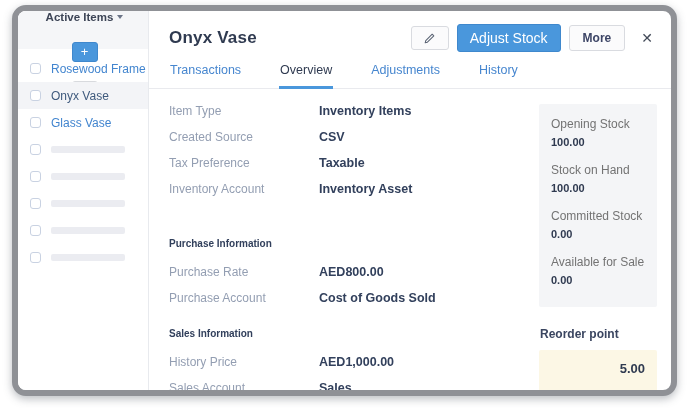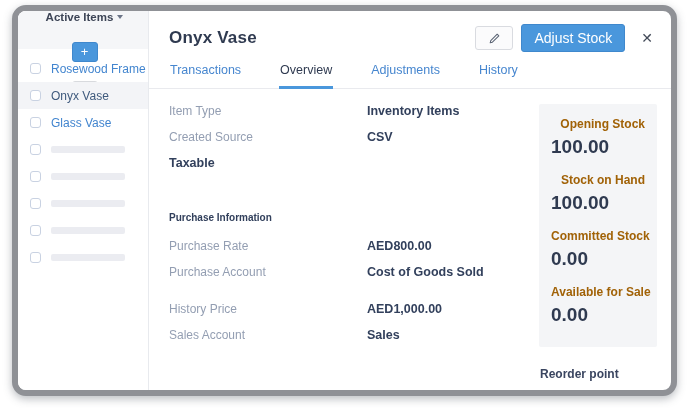--- a/index.html
+++ b/index.html
@@ -57,32 +57,32 @@
     font-size: 12px; font-weight: 600; padding: 5px 13px; cursor: pointer; font-family: inherit;
   }
   .btn-close { border: none; background: transparent; font-size: 14px; color: #424a58; cursor: pointer; margin-left: 4px; padding: 2px 4px; font-family: inherit; }
 
   .tabs { display: flex; gap: 37px; padding-left: 20px; border-bottom: 1px solid #e9eaee; }
   .tab { font-size: 12.5px; color: #4686cf; padding: 2px 1px 9px; cursor: pointer; border-bottom: 3px solid transparent; margin-bottom: -1px; }
   .tab.active { color: #2f3a50; border-bottom-color: #4a97dc; }
 
   .content { flex: 1; display: flex; gap: 18px; padding: 15px 14px 0 20px; overflow: hidden; }
   .left-col { flex: 1; min-width: 0; }
-  .field-row { display: flex; align-items: flex-start; margin-bottom: 12px; gap: 48px; }
+  .field-row { display: flex; align-items: flex-start; margin-bottom: 12px; }
   .field-label { width: 150px; flex-shrink: 0; font-size: 12px; color: #939eb2; }
   .field-value { font-size: 12.5px; color: #32405c; font-weight: 600; white-space: nowrap; }
   .spacer-lg { height: 30px; }
   .spacer-md { height: 11px; }
   .section-heading { font-size: 10px; font-weight: bold; color: #32405c; margin-bottom: 16px; }
 
   .right-col { width: 118px; flex-shrink: 0; }
   .stock-panel { background: #f4f5f7; border-radius: 2px; padding: 13px 12px 6px; }
   .stat { margin-bottom: 15px; }
-  .stat-label { font-size: 12px; font-weight: 700; color: #a16207; margin-bottom: 5px; white-space: nowrap; text-align: right; }
-  .stat-value { font-size: 19px; font-weight: bold; color: #2f3a50; }
+  .stat-label { font-size: 12px; font-weight: 400; color: #737373; margin-bottom: 5px; white-space: nowrap; }
+  .stat-value { font-size: 11px; font-weight: bold; color: #2f3a50; }
   .reorder-label { margin-top: 20px; font-size: 12px; font-weight: 600; color: #3a4560; padding-left: 1px; }
   .reorder-box { margin-top: 9px; background: #fcf7e5; border-radius: 2px; padding: 11px 12px 20px; }
   .reorder-value { font-size: 13px; font-weight: bold; color: #2f3a50; text-align: right; }
 </style>
 </head>
 <body>
 
 <div class="window">
 
   <aside class="sidebar">
@@ -136,20 +136,21 @@
   <div class="main">
     <div class="main-header">
       <h1 class="page-title">Onyx Vase</h1>
       <div class="actions">
         <button class="btn-edit">
           <svg width="13" height="13" viewBox="0 0 16 16">
             <path d="M11.3 2.7l2 2L5.4 12.6l-2.7.7.7-2.7z" fill="none" stroke="#5c6575" stroke-width="1.3" stroke-linejoin="round"></path>
           </svg>
         </button>
         <button class="btn-primary">Adjust Stock</button>
+        <button class="btn-secondary">More</button>
         <button class="btn-close"><span>✕</span></button>
       </div>
     </div>
 
     <div class="tabs">
       <div class="tab">Transactions</div>
       <div class="tab active">Overview</div>
       <div class="tab">Adjustments</div>
       <div class="tab">History</div>
     </div>
@@ -159,35 +160,41 @@
 
         <div class="field-row">
           <span class="field-label">Item Type</span>
           <span class="field-value">Inventory Items</span>
         </div>
         <div class="field-row">
           <span class="field-label">Created Source</span>
           <span class="field-value">CSV</span>
         </div>
         <div class="field-row">
+          <span class="field-label">Tax Preference</span>
           <span class="field-value">Taxable</span>
+        </div>
+        <div class="field-row">
+          <span class="field-label">Inventory Account</span>
+          <span class="field-value">Inventory Asset</span>
         </div>
 
         <div class="spacer-lg"></div>
         <h2 class="section-heading">Purchase Information</h2>
         <div class="field-row">
           <span class="field-label">Purchase Rate</span>
           <span class="field-value">AED800.00</span>
         </div>
         <div class="field-row">
           <span class="field-label">Purchase Account</span>
           <span class="field-value">Cost of Goods Sold</span>
         </div>
 
         <div class="spacer-md"></div>
+        <h2 class="section-heading">Sales Information</h2>
         <div class="field-row">
           <span class="field-label">History Price</span>
           <span class="field-value">AED1,000.00</span>
         </div>
         <div class="field-row">
           <span class="field-label">Sales Account</span>
           <span class="field-value">Sales</span>
         </div>
       </div>
 

